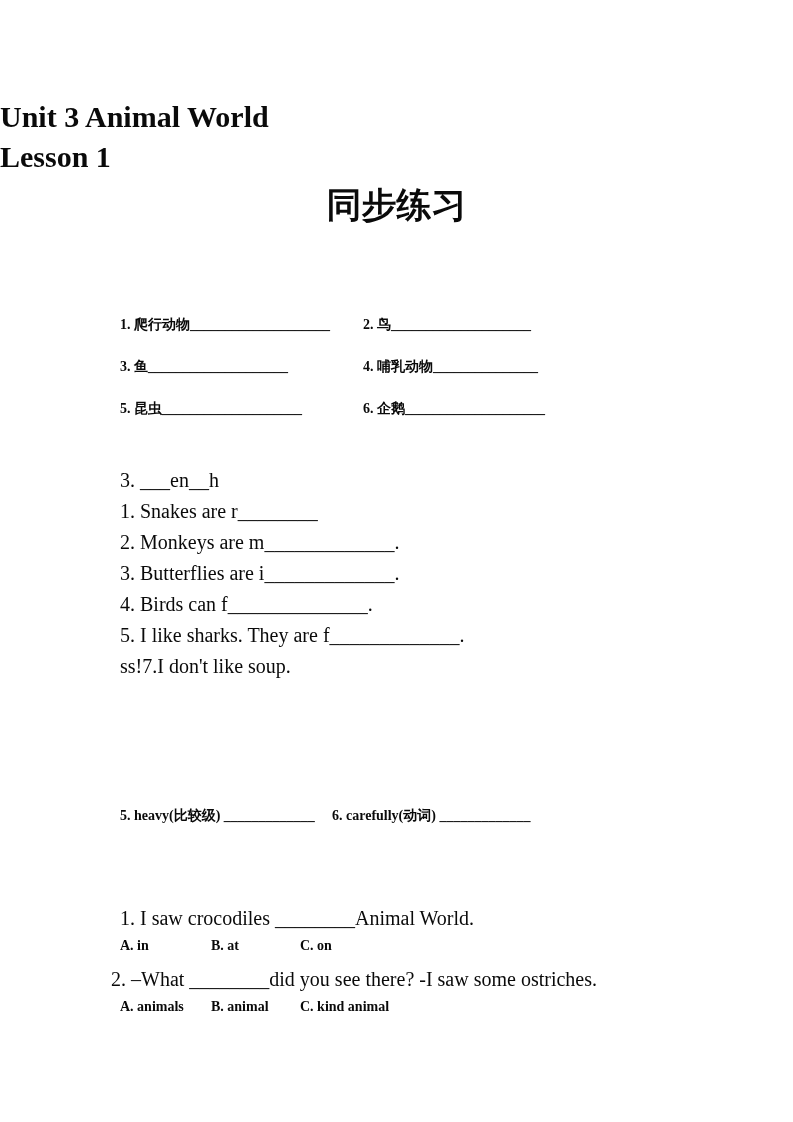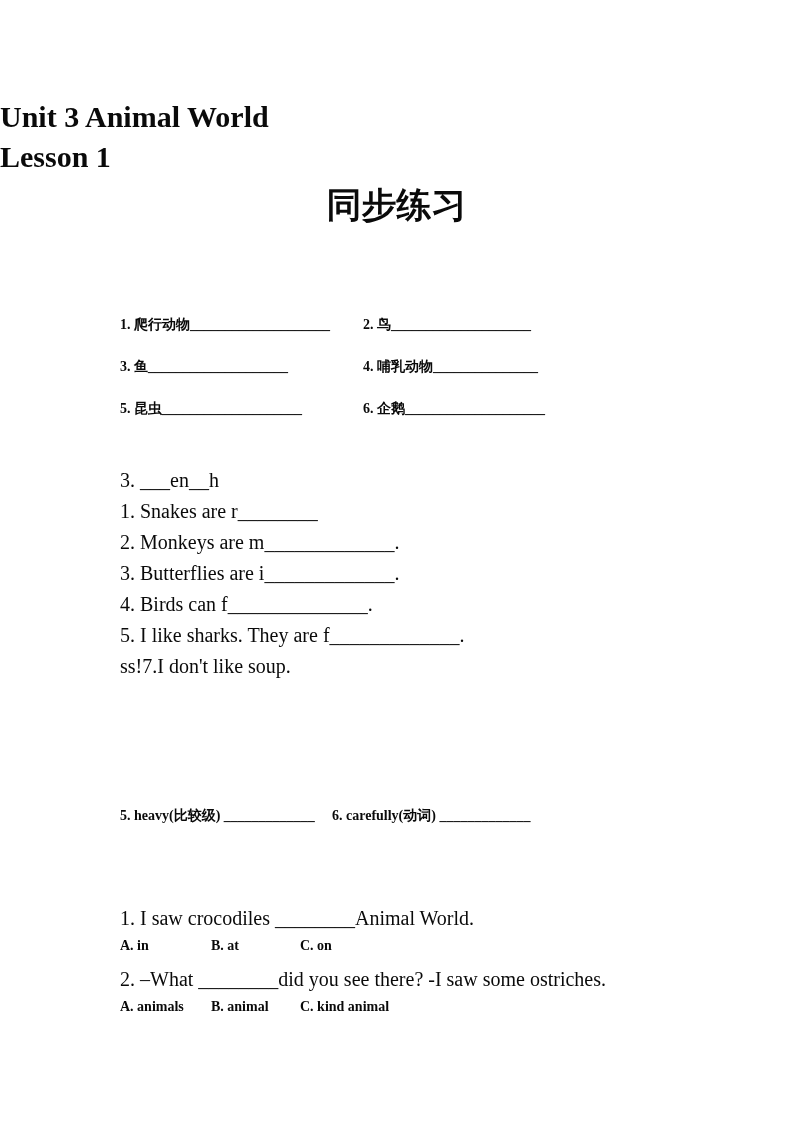--- a/index.html
+++ b/index.html
@@ -94,20 +94,20 @@
     <span class="col-l">5. heavy(比较级) _____________</span>
     <span class="col-r2">6. carefully(动词) _____________</span>
   </div>
 
   <div class="line" style="left:120px; top:906px">1. I saw crocodiles ________Animal World.</div>
   <div class="row" style="top:937px">
     <span class="opt-a">A. in</span>
     <span class="opt-b">B. at</span>
     <span class="opt-c">C. on</span>
   </div>
-  <div class="line" style="left:120px; top:967px">2. –What ________did you see there? -I saw some ostriches.</div>
+  <div class="line" style="left:111px; top:967px">2. –What ________did you see there? -I saw some ostriches.</div>
   <div class="row" style="top:998px">
     <span class="opt-a">A. animals</span>
     <span class="opt-b">B. animal</span>
     <span class="opt-c">C. kind animal</span>
   </div>
 
 </div>
 
 </body></html>

